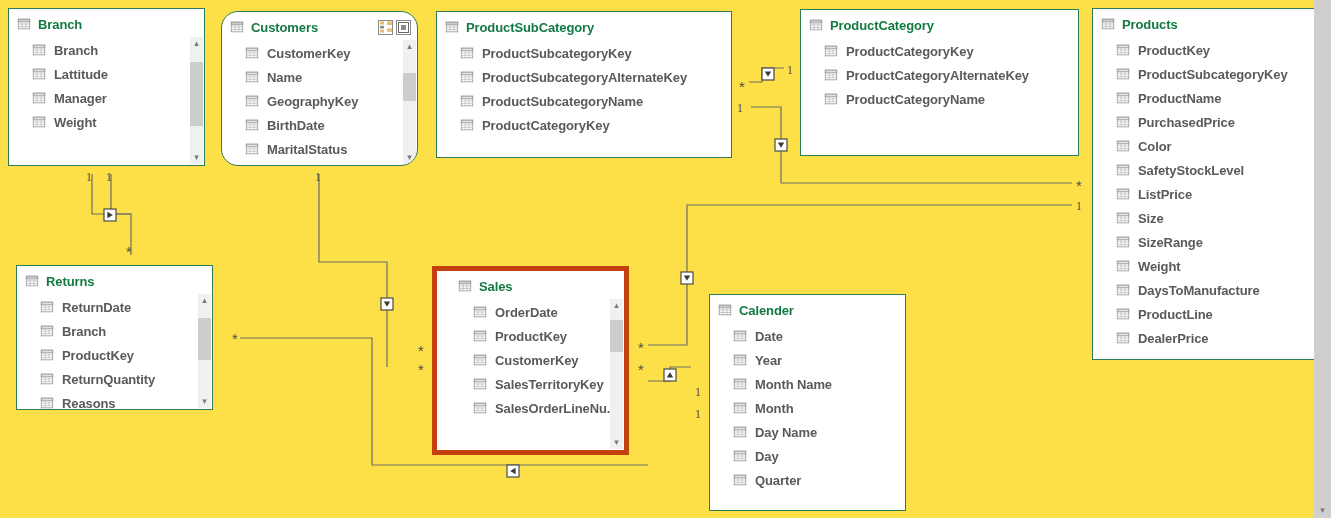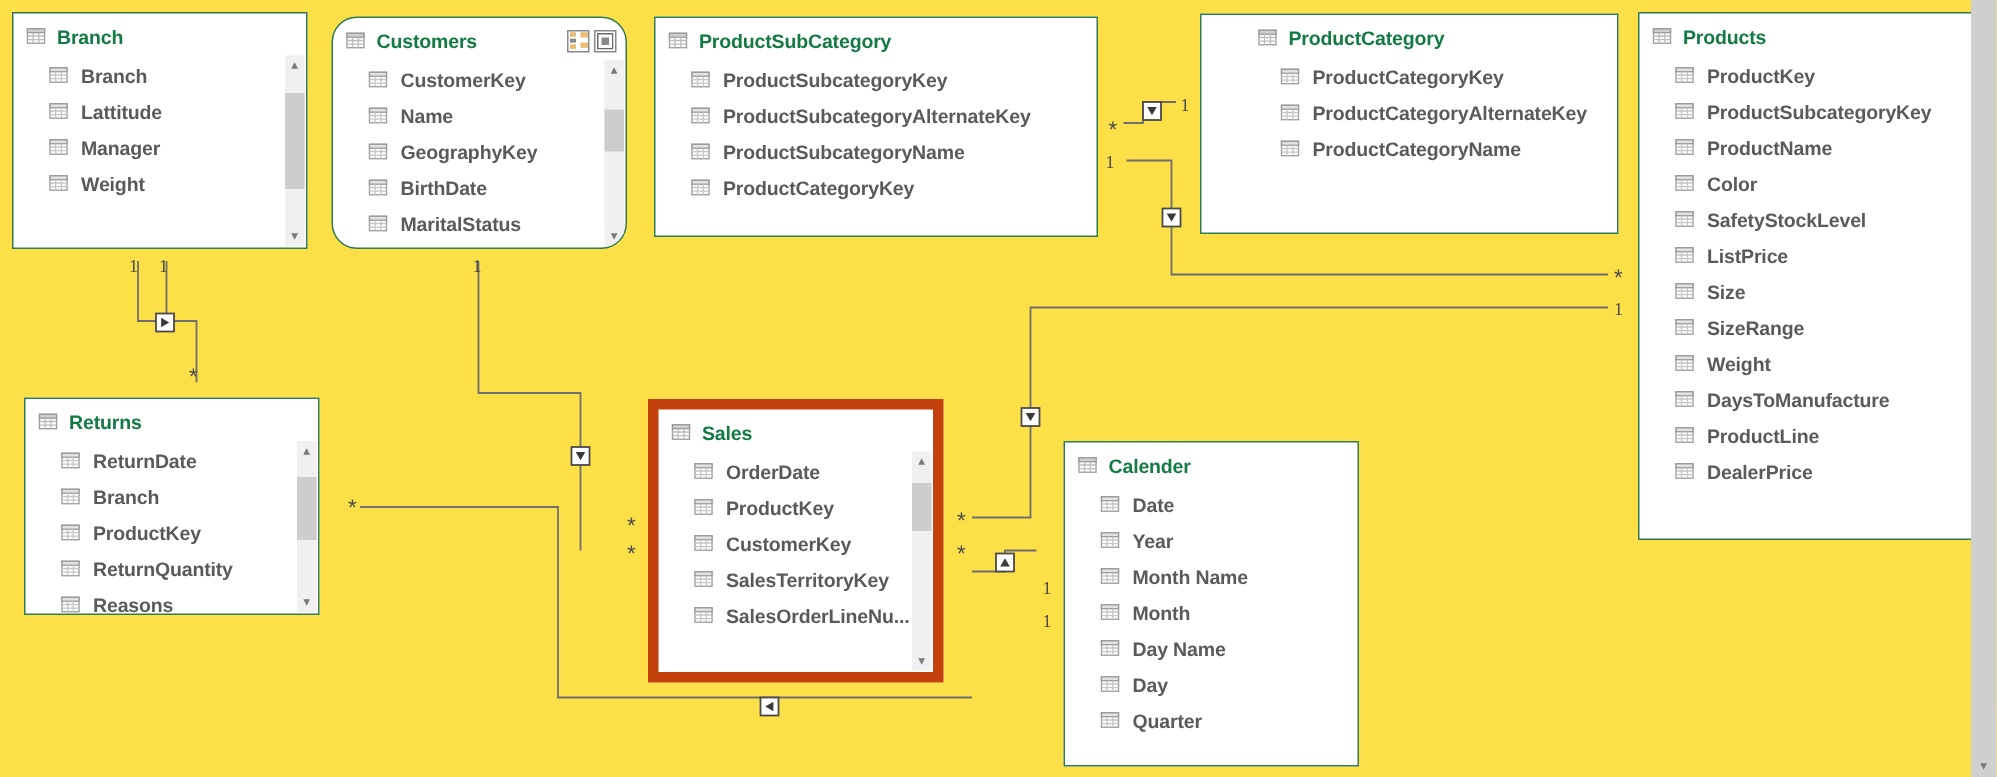--- a/index.html
+++ b/index.html
@@ -16,22 +16,23 @@
 
   
   .tbl{
     position:absolute;
     background:#ffffff;
     border:1px solid #2e7d52;
     box-sizing:border-box;
     overflow:hidden;
   }
   .tbl.selected{
-    border:7px solid #c2410c;
+    border:5px solid #c2410c;
     background:#ffffff;
+    padding-left:13px;
   }
 
   .tbl-head{
     display:flex;align-items:center;
     height:26px;
     padding:4px 6px 0 8px;
     box-sizing:border-box;
     position:relative;
   }
   .tbl-title{
@@ -354,21 +355,21 @@
     <rect x="1.5" y="2.5" width="13" height="3" fill="#e2e2e2" stroke="#9a9a9a" stroke-width="1"></rect>
     <line x1="1.5" y1="8" x2="14.5" y2="8" stroke="#c6c6c6" stroke-width="1"></line>
     <line x1="1.5" y1="10.8" x2="14.5" y2="10.8" stroke="#c6c6c6" stroke-width="1"></line>
     <line x1="5.8" y1="5.5" x2="5.8" y2="13.5" stroke="#c6c6c6" stroke-width="1"></line>
     <line x1="10.2" y1="5.5" x2="10.2" y2="13.5" stroke="#c6c6c6" stroke-width="1"></line>
   </svg>
       <span class="field-label">ProductCategoryKey</span>
     </div>
         </div>
       </div>
-      <div class="tbl" style="left: 800px; top: 9px; width: 279px; height: 147px; padding-left: 29px;">
+      <div class="tbl" style="left: 800px; top: 9px; width: 279px; height: 147px;">
         <div class="tbl-head">
       <svg class="gicon" width="14" height="14" viewBox="0 0 16 16">
     <rect x="1.5" y="2.5" width="13" height="11" fill="#ffffff" stroke="#9a9a9a" stroke-width="1"></rect>
     <rect x="1.5" y="2.5" width="13" height="3" fill="#cfcfcf" stroke="#9a9a9a" stroke-width="1"></rect>
     <line x1="1.5" y1="8" x2="14.5" y2="8" stroke="#bdbdbd" stroke-width="1"></line>
     <line x1="1.5" y1="10.8" x2="14.5" y2="10.8" stroke="#bdbdbd" stroke-width="1"></line>
     <line x1="5.8" y1="5.5" x2="5.8" y2="13.5" stroke="#bdbdbd" stroke-width="1"></line>
     <line x1="10.2" y1="5.5" x2="10.2" y2="13.5" stroke="#bdbdbd" stroke-width="1"></line>
   </svg>
       <span class="tbl-title">ProductCategory</span>
@@ -449,20 +450,31 @@
           <div class="field">
       <svg class="gicon" width="14" height="14" viewBox="0 0 16 16">
     <rect x="1.5" y="2.5" width="13" height="11" fill="#ffffff" stroke="#9a9a9a" stroke-width="1"></rect>
     <rect x="1.5" y="2.5" width="13" height="3" fill="#e2e2e2" stroke="#9a9a9a" stroke-width="1"></rect>
     <line x1="1.5" y1="8" x2="14.5" y2="8" stroke="#c6c6c6" stroke-width="1"></line>
     <line x1="1.5" y1="10.8" x2="14.5" y2="10.8" stroke="#c6c6c6" stroke-width="1"></line>
     <line x1="5.8" y1="5.5" x2="5.8" y2="13.5" stroke="#c6c6c6" stroke-width="1"></line>
     <line x1="10.2" y1="5.5" x2="10.2" y2="13.5" stroke="#c6c6c6" stroke-width="1"></line>
   </svg>
       <span class="field-label">ProductName</span>
+    </div>
+          <div class="field">
+      <svg class="gicon" width="14" height="14" viewBox="0 0 16 16">
+    <rect x="1.5" y="2.5" width="13" height="11" fill="#ffffff" stroke="#9a9a9a" stroke-width="1"></rect>
+    <rect x="1.5" y="2.5" width="13" height="3" fill="#e2e2e2" stroke="#9a9a9a" stroke-width="1"></rect>
+    <line x1="1.5" y1="8" x2="14.5" y2="8" stroke="#c6c6c6" stroke-width="1"></line>
+    <line x1="1.5" y1="10.8" x2="14.5" y2="10.8" stroke="#c6c6c6" stroke-width="1"></line>
+    <line x1="5.8" y1="5.5" x2="5.8" y2="13.5" stroke="#c6c6c6" stroke-width="1"></line>
+    <line x1="10.2" y1="5.5" x2="10.2" y2="13.5" stroke="#c6c6c6" stroke-width="1"></line>
+  </svg>
+      <span class="field-label">PurchasedPrice</span>
     </div>
           <div class="field">
       <svg class="gicon" width="14" height="14" viewBox="0 0 16 16">
     <rect x="1.5" y="2.5" width="13" height="11" fill="#ffffff" stroke="#9a9a9a" stroke-width="1"></rect>
     <rect x="1.5" y="2.5" width="13" height="3" fill="#e2e2e2" stroke="#9a9a9a" stroke-width="1"></rect>
     <line x1="1.5" y1="8" x2="14.5" y2="8" stroke="#c6c6c6" stroke-width="1"></line>
     <line x1="1.5" y1="10.8" x2="14.5" y2="10.8" stroke="#c6c6c6" stroke-width="1"></line>
     <line x1="5.8" y1="5.5" x2="5.8" y2="13.5" stroke="#c6c6c6" stroke-width="1"></line>
     <line x1="10.2" y1="5.5" x2="10.2" y2="13.5" stroke="#c6c6c6" stroke-width="1"></line>
   </svg>

